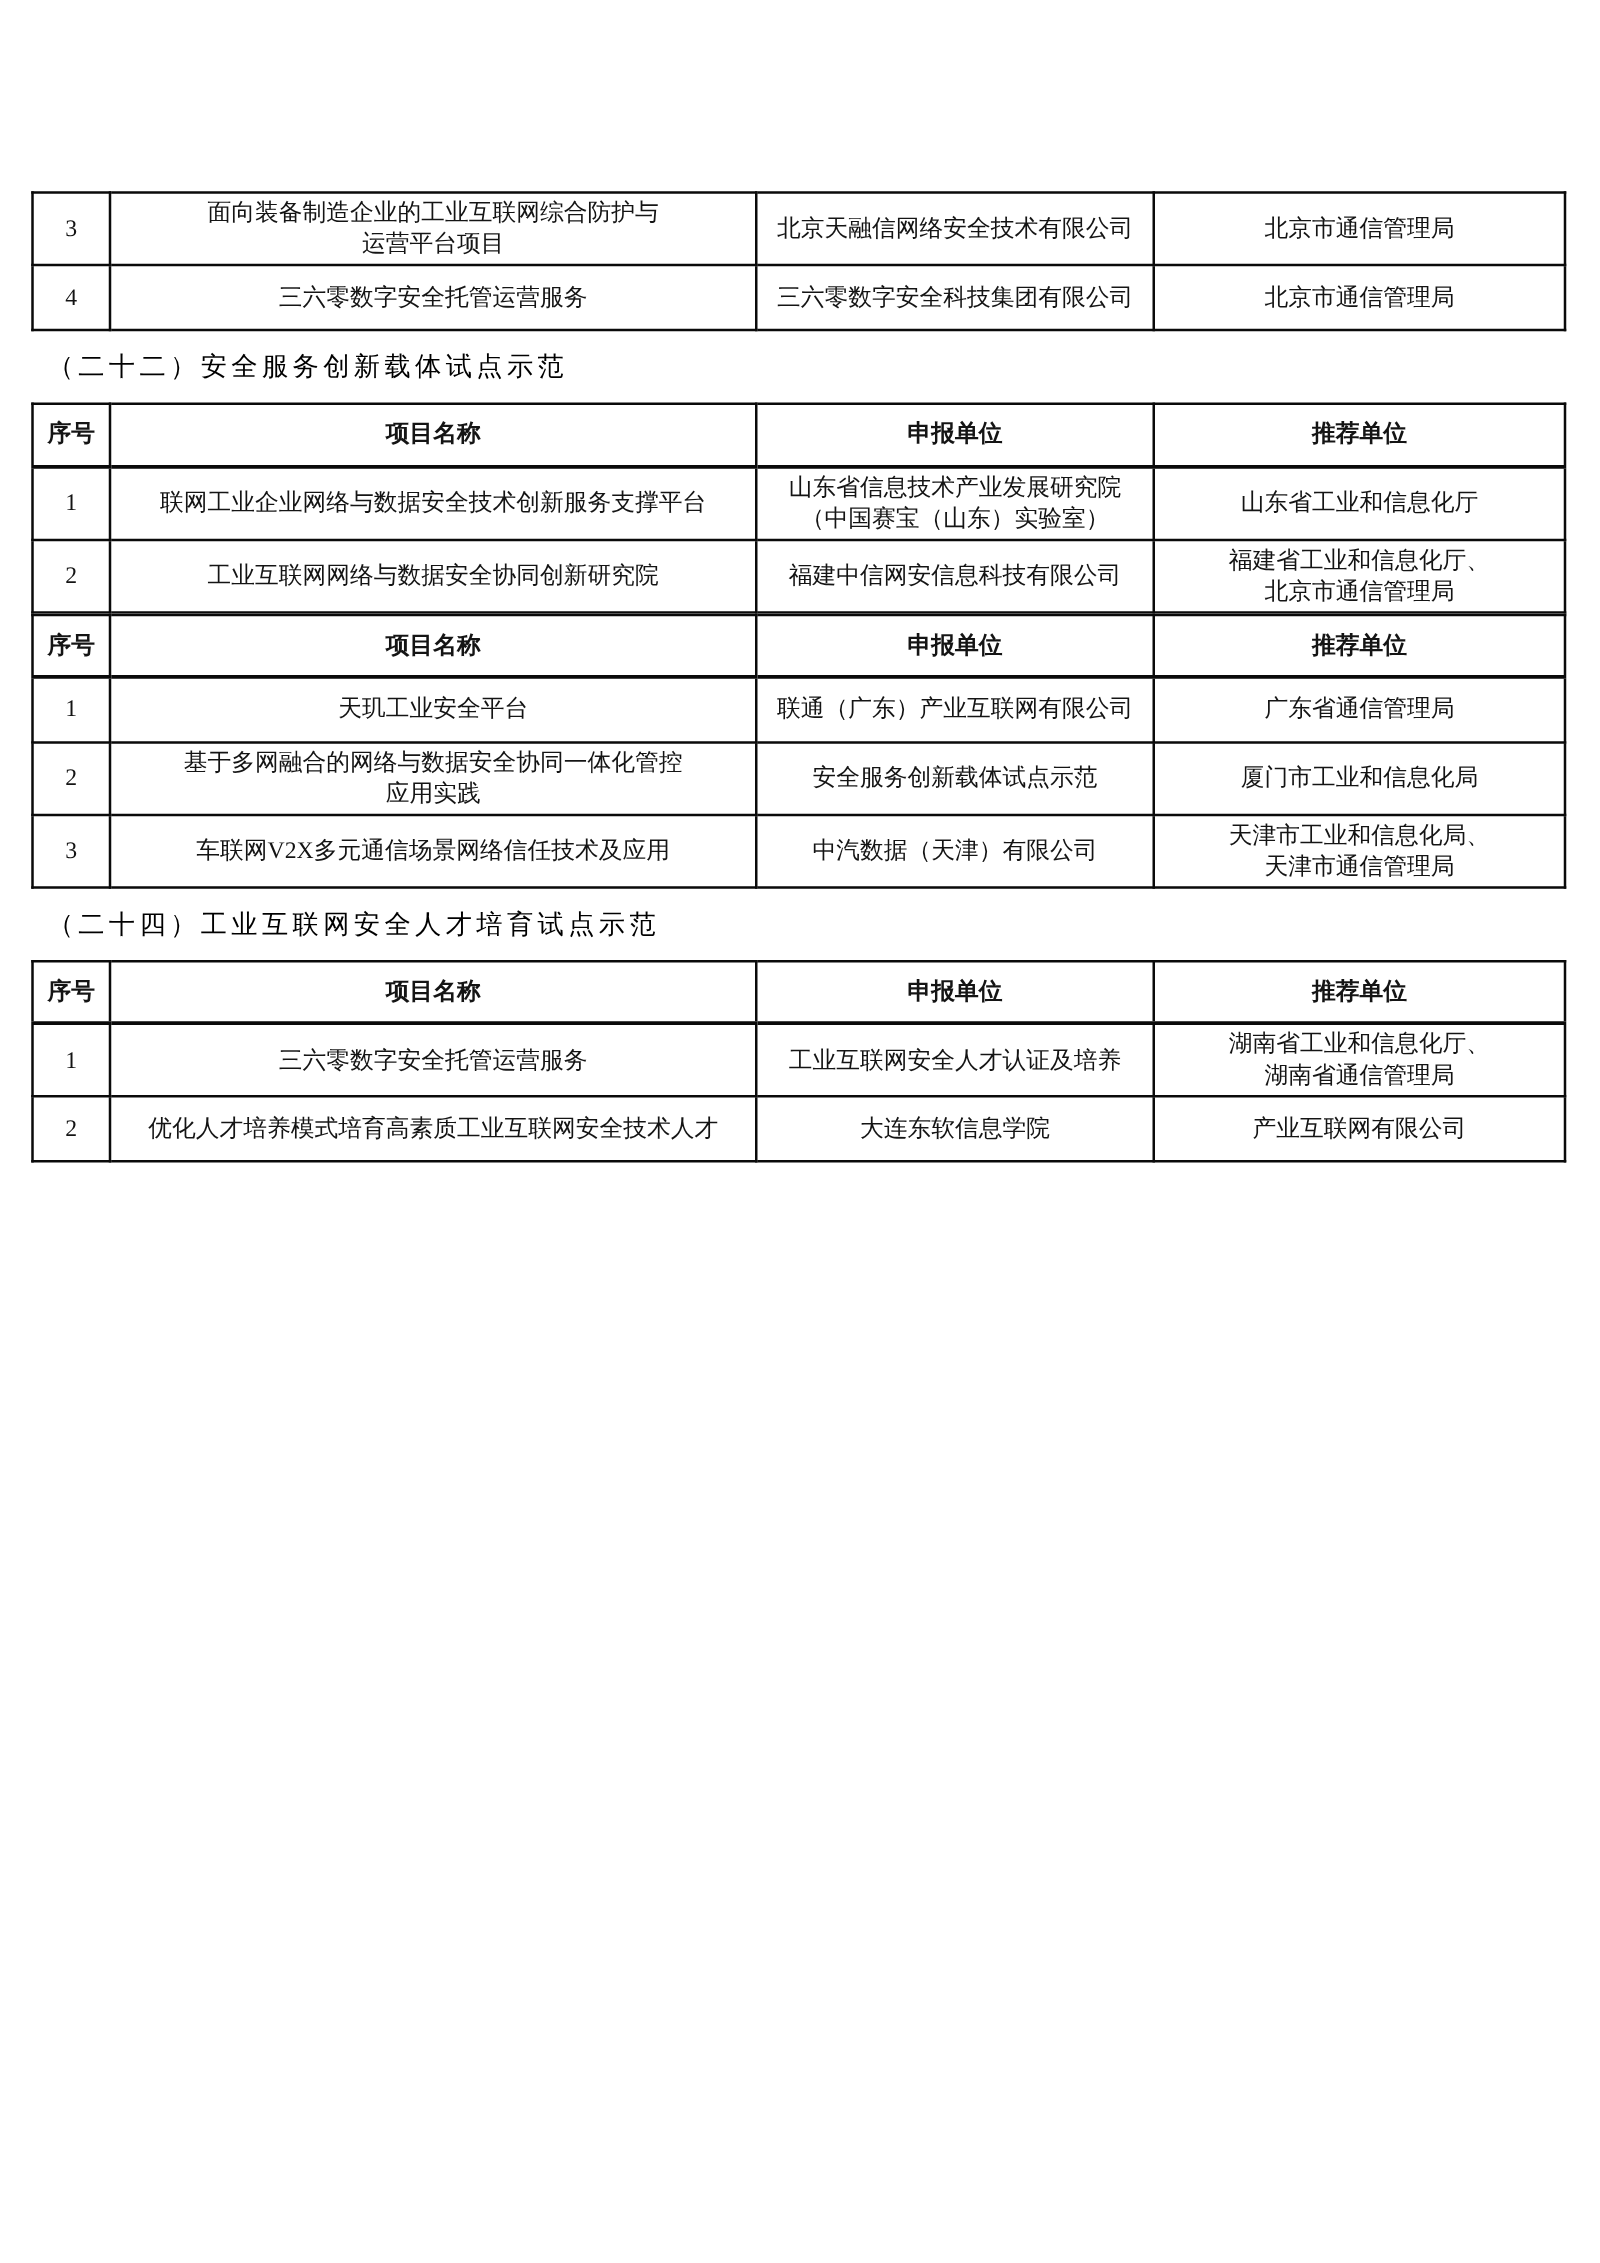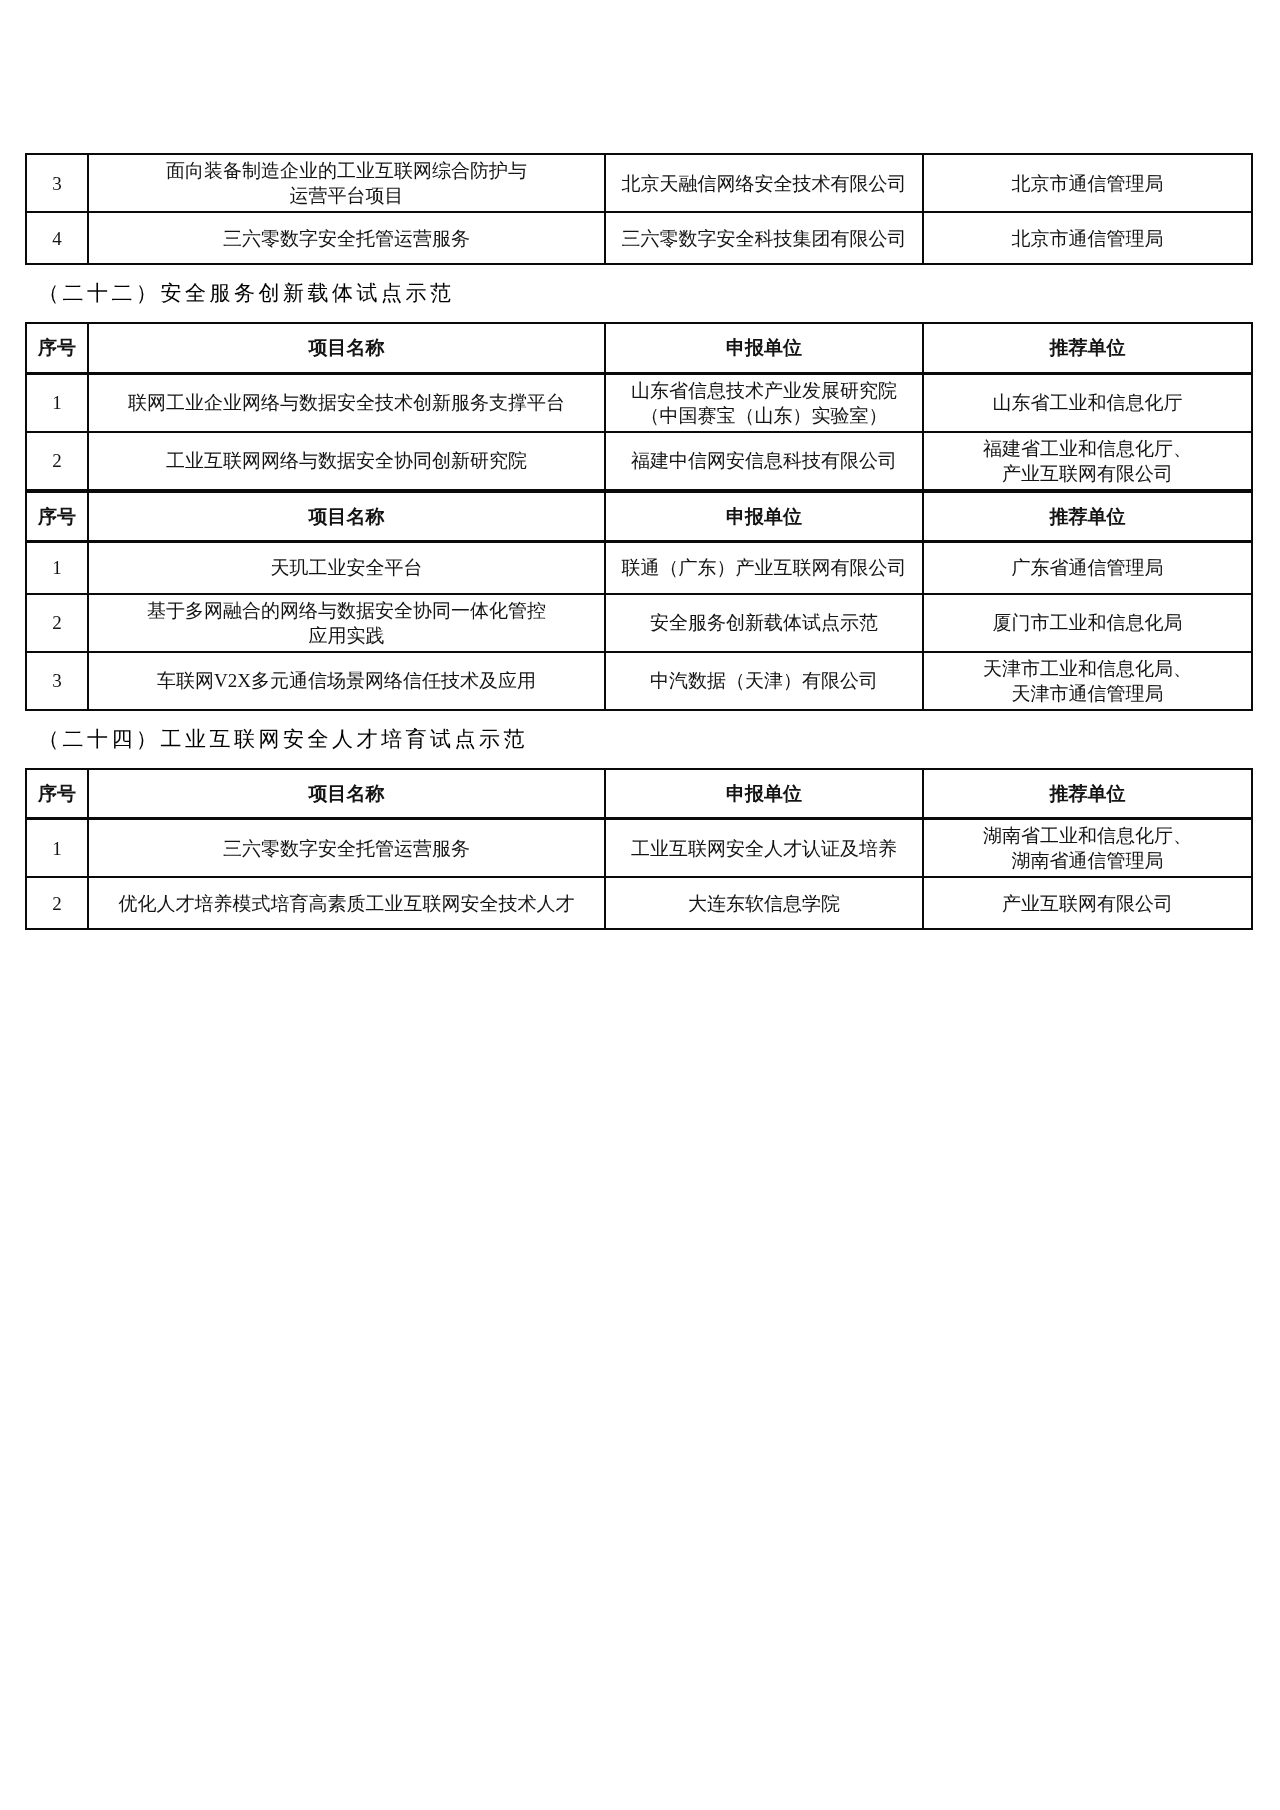--- a/index.html
+++ b/index.html
@@ -113,21 +113,21 @@
         <td>联网工业企业网络与数据安全技术创新服务支撑平台</td>
         <td>山东省信息技术产业发展研究院
 （中国赛宝（山东）实验室）</td>
         <td>山东省工业和信息化厅</td>
       </tr>
       <tr class="h55">
         <td>2</td>
         <td>工业互联网网络与数据安全协同创新研究院</td>
         <td>福建中信网安信息科技有限公司</td>
         <td>福建省工业和信息化厅、
-产业互联网有限公司</td>
+北京市通信管理局</td>
       </tr>
     </tbody>
   </table>
 
 
   <table class="doc-table">
     <colgroup>
       <col class="col-no">
         <col class="col-project">
         <col class="col-applicant">

